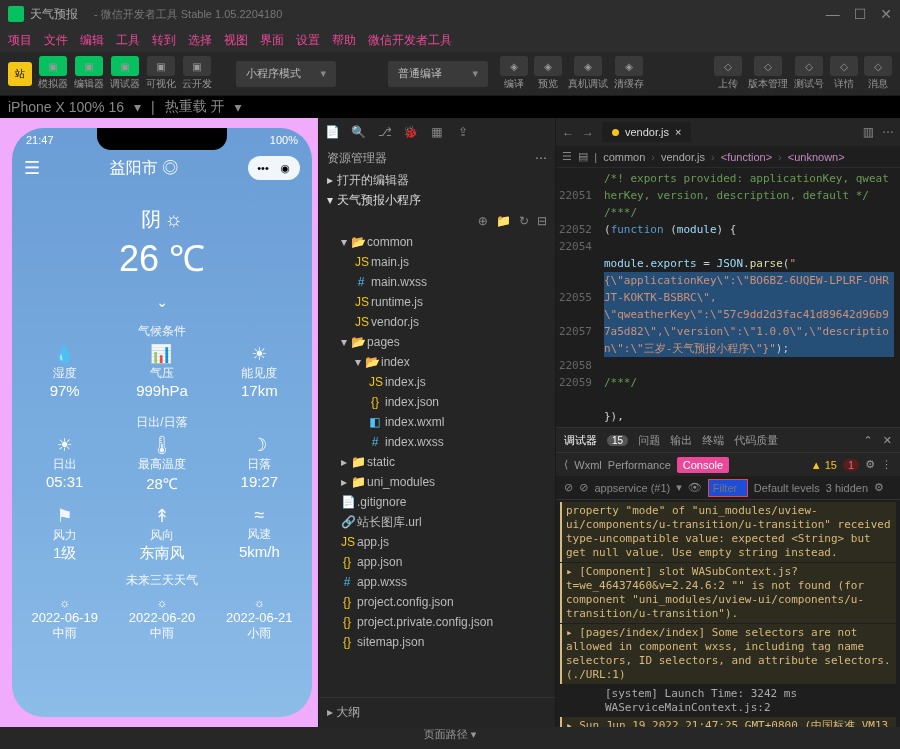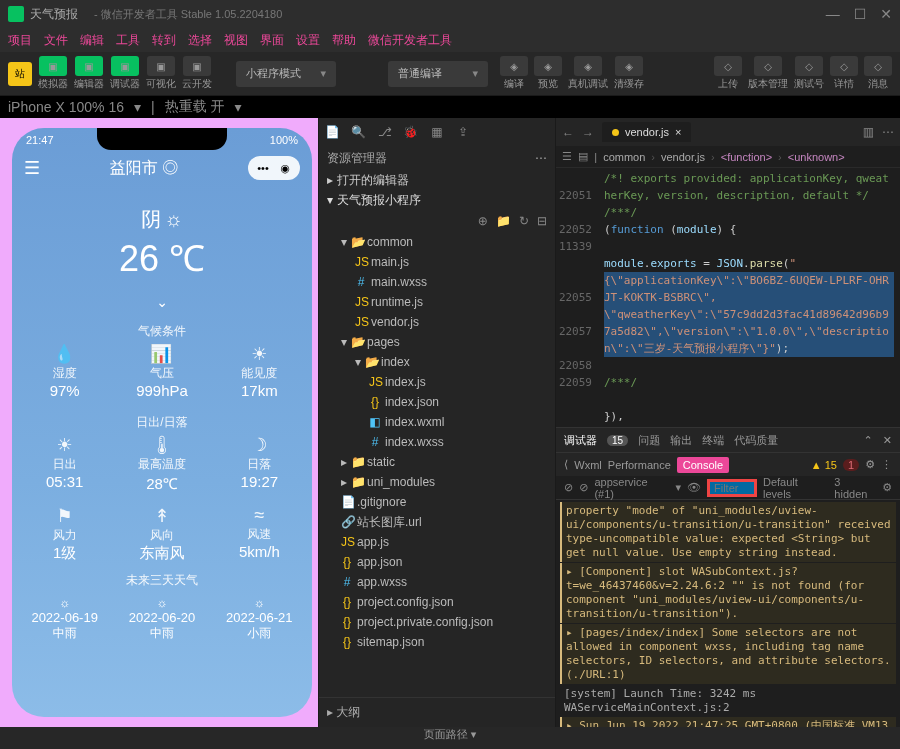--- a/index.html
+++ b/index.html
@@ -85,24 +85,24 @@
 
 .console-panel { height: 300px; border-top: 1px solid #333; display: flex; flex-direction: column; font-size: 11px; }
 .cp-tabs { height: 24px; display: flex; align-items: center; gap: 10px; padding: 0 8px; background: #252525; color: #999; }
 .cp-tabs .active { color: #fff; }
 .badge { background: #555; color: #fff; border-radius: 8px; padding: 0 5px; font-size: 10px; }
 .cp-sub { height: 24px; display: flex; align-items: center; gap: 6px; padding: 0 8px; background: #252525; color: #999; border-top: 1px solid #333; }
 .cp-sub .active { color: #fff; background: #ec4899; padding: 2px 6px; border-radius: 2px; }
 .warn-badge { color: #f5c518; margin-left: 40px; }
 .err-badge { color: #e06c75; background: #5a1d1d; border-radius: 8px; padding: 0 5px; }
 .cp-toolbar { height: 24px; display: flex; align-items: center; gap: 6px; padding: 0 8px; background: #1e1e1e; color: #888; border-bottom: 1px solid #333; }
-.cp-toolbar input { background: #0369a1; border: 3px solid #ef4444; color: #ccc; height: 18px; padding: 0 4px; font-size: 11px; width: 50px; }
+.cp-toolbar input { background: #1d4ed8; border: 1px solid #ef4444; color: #ccc; height: 18px; padding: 0 4px; font-size: 11px; width: 40px; }
 .console-body { flex: 1; overflow: auto; font-family: Consolas, monospace; line-height: 14px; padding: 2px 4px; }
 .log-warn { color: #d7ba7d; background: rgba(247,198,49,0.08); border-left: 2px solid #d7ba7d; padding: 2px 4px; margin-bottom: 1px; }
-.log-info { color: #aaa; padding: 2px 4px; }
+.log-info { color: #aaa; padding: 2px 4px; margin-left: 41px; }
 
 .statusbar { height: 22px; background: #272727; display: flex; align-items: center; padding: 0 8px; color: #999; font-size: 11px; gap: 12px; flex-direction: column; }
 .statusbar .right { margin-left: auto; display: flex; gap: 12px; }
 </style>
 </head>
 <body>
 
 <div class="titlebar">
   <div class="app-icon"></div>
   <span class="title-text">天气预报</span>
@@ -375,21 +375,21 @@
       <span class="crumb fn">&lt;function&gt;</span>
         <span class="sep">›</span>
       <span class="crumb fn">&lt;unknown&gt;</span>
     </div>
     <div class="editor">
       <div class="gutter" id="gutter">
           <div>&nbsp;</div>
           <div>22051</div>
           <div>&nbsp;</div>
           <div>22052</div>
-          <div>11339</div>
+          <div>22054</div>
           <div>&nbsp;</div>
           <div>&nbsp;</div>
           <div>22055</div>
           <div>&nbsp;</div>
           <div>22057</div>
           <div>&nbsp;</div>
           <div>22058</div>
           <div>22059</div>
           <div>&nbsp;</div>
         </div>

